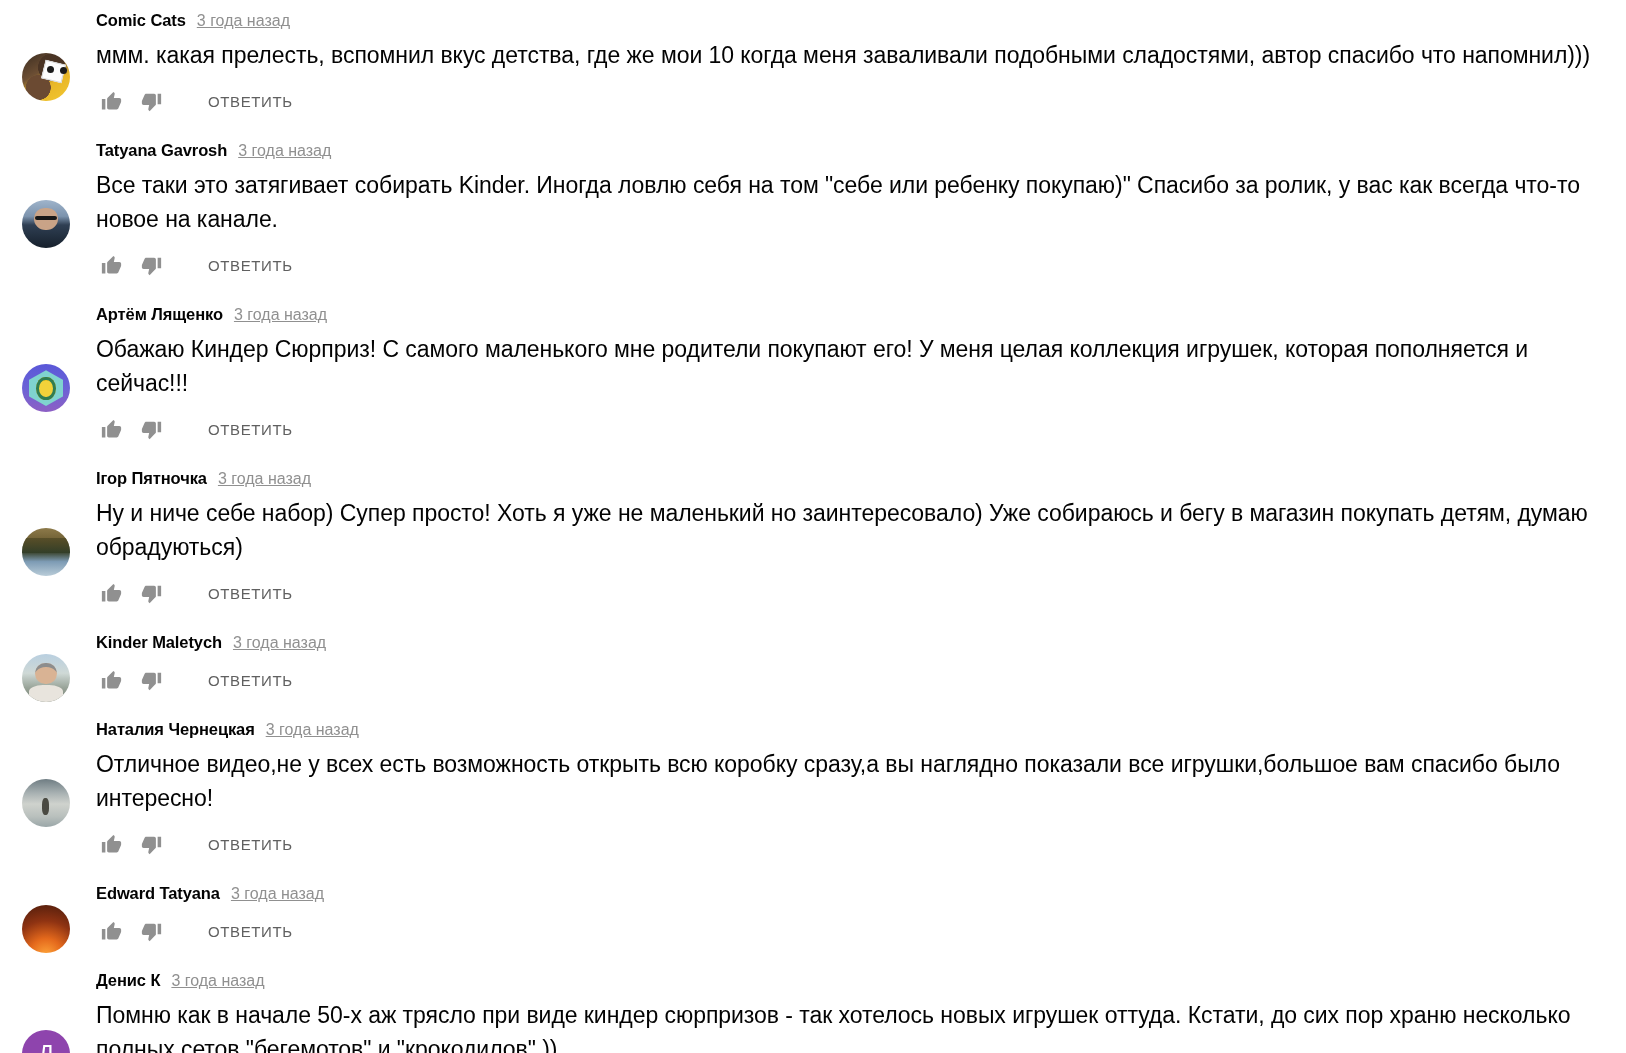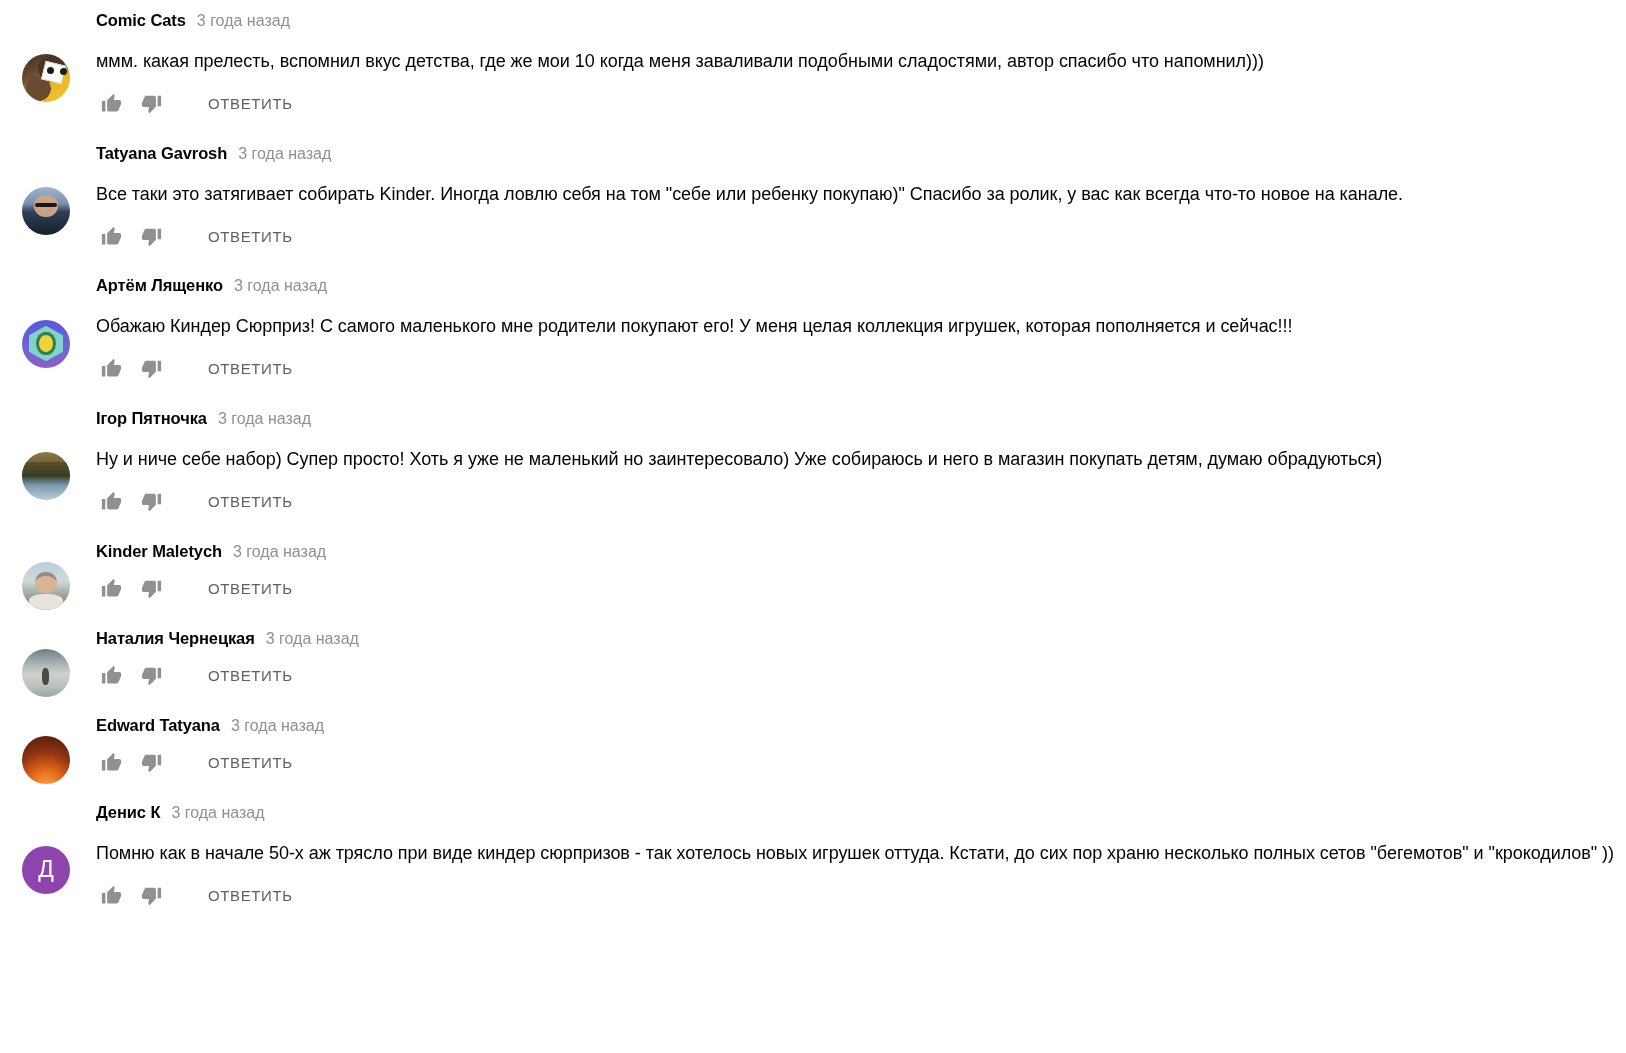--- a/index.html
+++ b/index.html
@@ -67,27 +67,28 @@
     color: #030303;
     letter-spacing: -0.1px;
     white-space: nowrap;
   }
 
   .timestamp {
     font-size: 16px;
     color: #909090;
     margin-left: 11px;
     white-space: nowrap;
+    text-decoration: underline;
   }
 
   .comment-text {
-    font-size: 18px;
+    font-size: 23px;
     line-height: 1.48;
     color: #030303;
-    margin-top: 19px;
+    margin-top: 9px;
     white-space: pre-line;
     letter-spacing: -0.05px;
   }
 
   .action-row {
     display: flex;
     align-items: center;
     margin-top: 14px;
     margin-bottom: 22px;
     height: 30px;
@@ -323,21 +324,21 @@
 
   <div class="comment-thread">
     <div class="avatar av-igor">
       <span></span>
     </div>
     <div class="comment-main">
       <div class="comment-header">
         <span class="author-name">Ігор Пятночка</span>
         <span class="timestamp">3 года назад</span>
       </div>
-      <div class="comment-text">Ну и ниче себе набор) Супер просто! Хоть я уже не маленький но заинтересовало) Уже собираюсь и него в магазин покупать детям, думаю обрадуються)</div>
+      <div class="comment-text">Ну и ниче себе набор) Супер просто! Хоть я уже не маленький но заинтересовало) Уже собираюсь и бегу в магазин покупать детям, думаю обрадуються)</div>
       <div class="action-row">
         <span class="icon-btn">
           <svg width="21" height="21" viewBox="0 0 24 24" fill="#909090" aria-hidden="true">
             <path d="M1 21h4V9H1v12zm22-11c0-1.1-.9-2-2-2h-6.31l.95-4.57.03-.32c0-.41-.17-.79-.44-1.06L14.17 1 7.59 7.59C7.22 7.95 7 8.45 7 9v10c0 1.1.9 2 2 2h9c.83 0 1.54-.5 1.84-1.22l3.02-7.05c.09-.23.14-.47.14-.73v-2z"></path>
           </svg>
         </span>
         <span class="icon-btn">
           <svg width="21" height="21" viewBox="0 0 24 24" fill="#909090" aria-hidden="true">
             <path d="M15 3H6c-.83 0-1.54.5-1.84 1.22l-3.02 7.05c-.09.23-.14.47-.14.73v2c0 1.1.9 2 2 2h6.31l-.95 4.57-.03.32c0 .41.17.79.44 1.06L9.83 23l6.59-6.59c.36-.36.58-.86.58-1.41V5c0-1.1-.9-2-2-2zm4 0v12h4V3h-4z"></path>
           </svg>
@@ -374,20 +375,21 @@
 
   <div class="comment-thread">
     <div class="avatar av-natalia">
       <span></span>
     </div>
     <div class="comment-main">
       <div class="comment-header">
         <span class="author-name">Наталия Чернецкая</span>
         <span class="timestamp">3 года назад</span>
       </div>
+      <div class="comment-text">Отличное видео,не у всех есть возможность открыть всю коробку сразу,а вы наглядно показали все игрушки,большое вам спасибо было интересно!</div>
       <div class="action-row">
         <span class="icon-btn">
           <svg width="21" height="21" viewBox="0 0 24 24" fill="#909090" aria-hidden="true">
             <path d="M1 21h4V9H1v12zm22-11c0-1.1-.9-2-2-2h-6.31l.95-4.57.03-.32c0-.41-.17-.79-.44-1.06L14.17 1 7.59 7.59C7.22 7.95 7 8.45 7 9v10c0 1.1.9 2 2 2h9c.83 0 1.54-.5 1.84-1.22l3.02-7.05c.09-.23.14-.47.14-.73v-2z"></path>
           </svg>
         </span>
         <span class="icon-btn">
           <svg width="21" height="21" viewBox="0 0 24 24" fill="#909090" aria-hidden="true">
             <path d="M15 3H6c-.83 0-1.54.5-1.84 1.22l-3.02 7.05c-.09.23-.14.47-.14.73v2c0 1.1.9 2 2 2h6.31l-.95 4.57-.03.32c0 .41.17.79.44 1.06L9.83 23l6.59-6.59c.36-.36.58-.86.58-1.41V5c0-1.1-.9-2-2-2zm4 0v12h4V3h-4z"></path>
           </svg>

